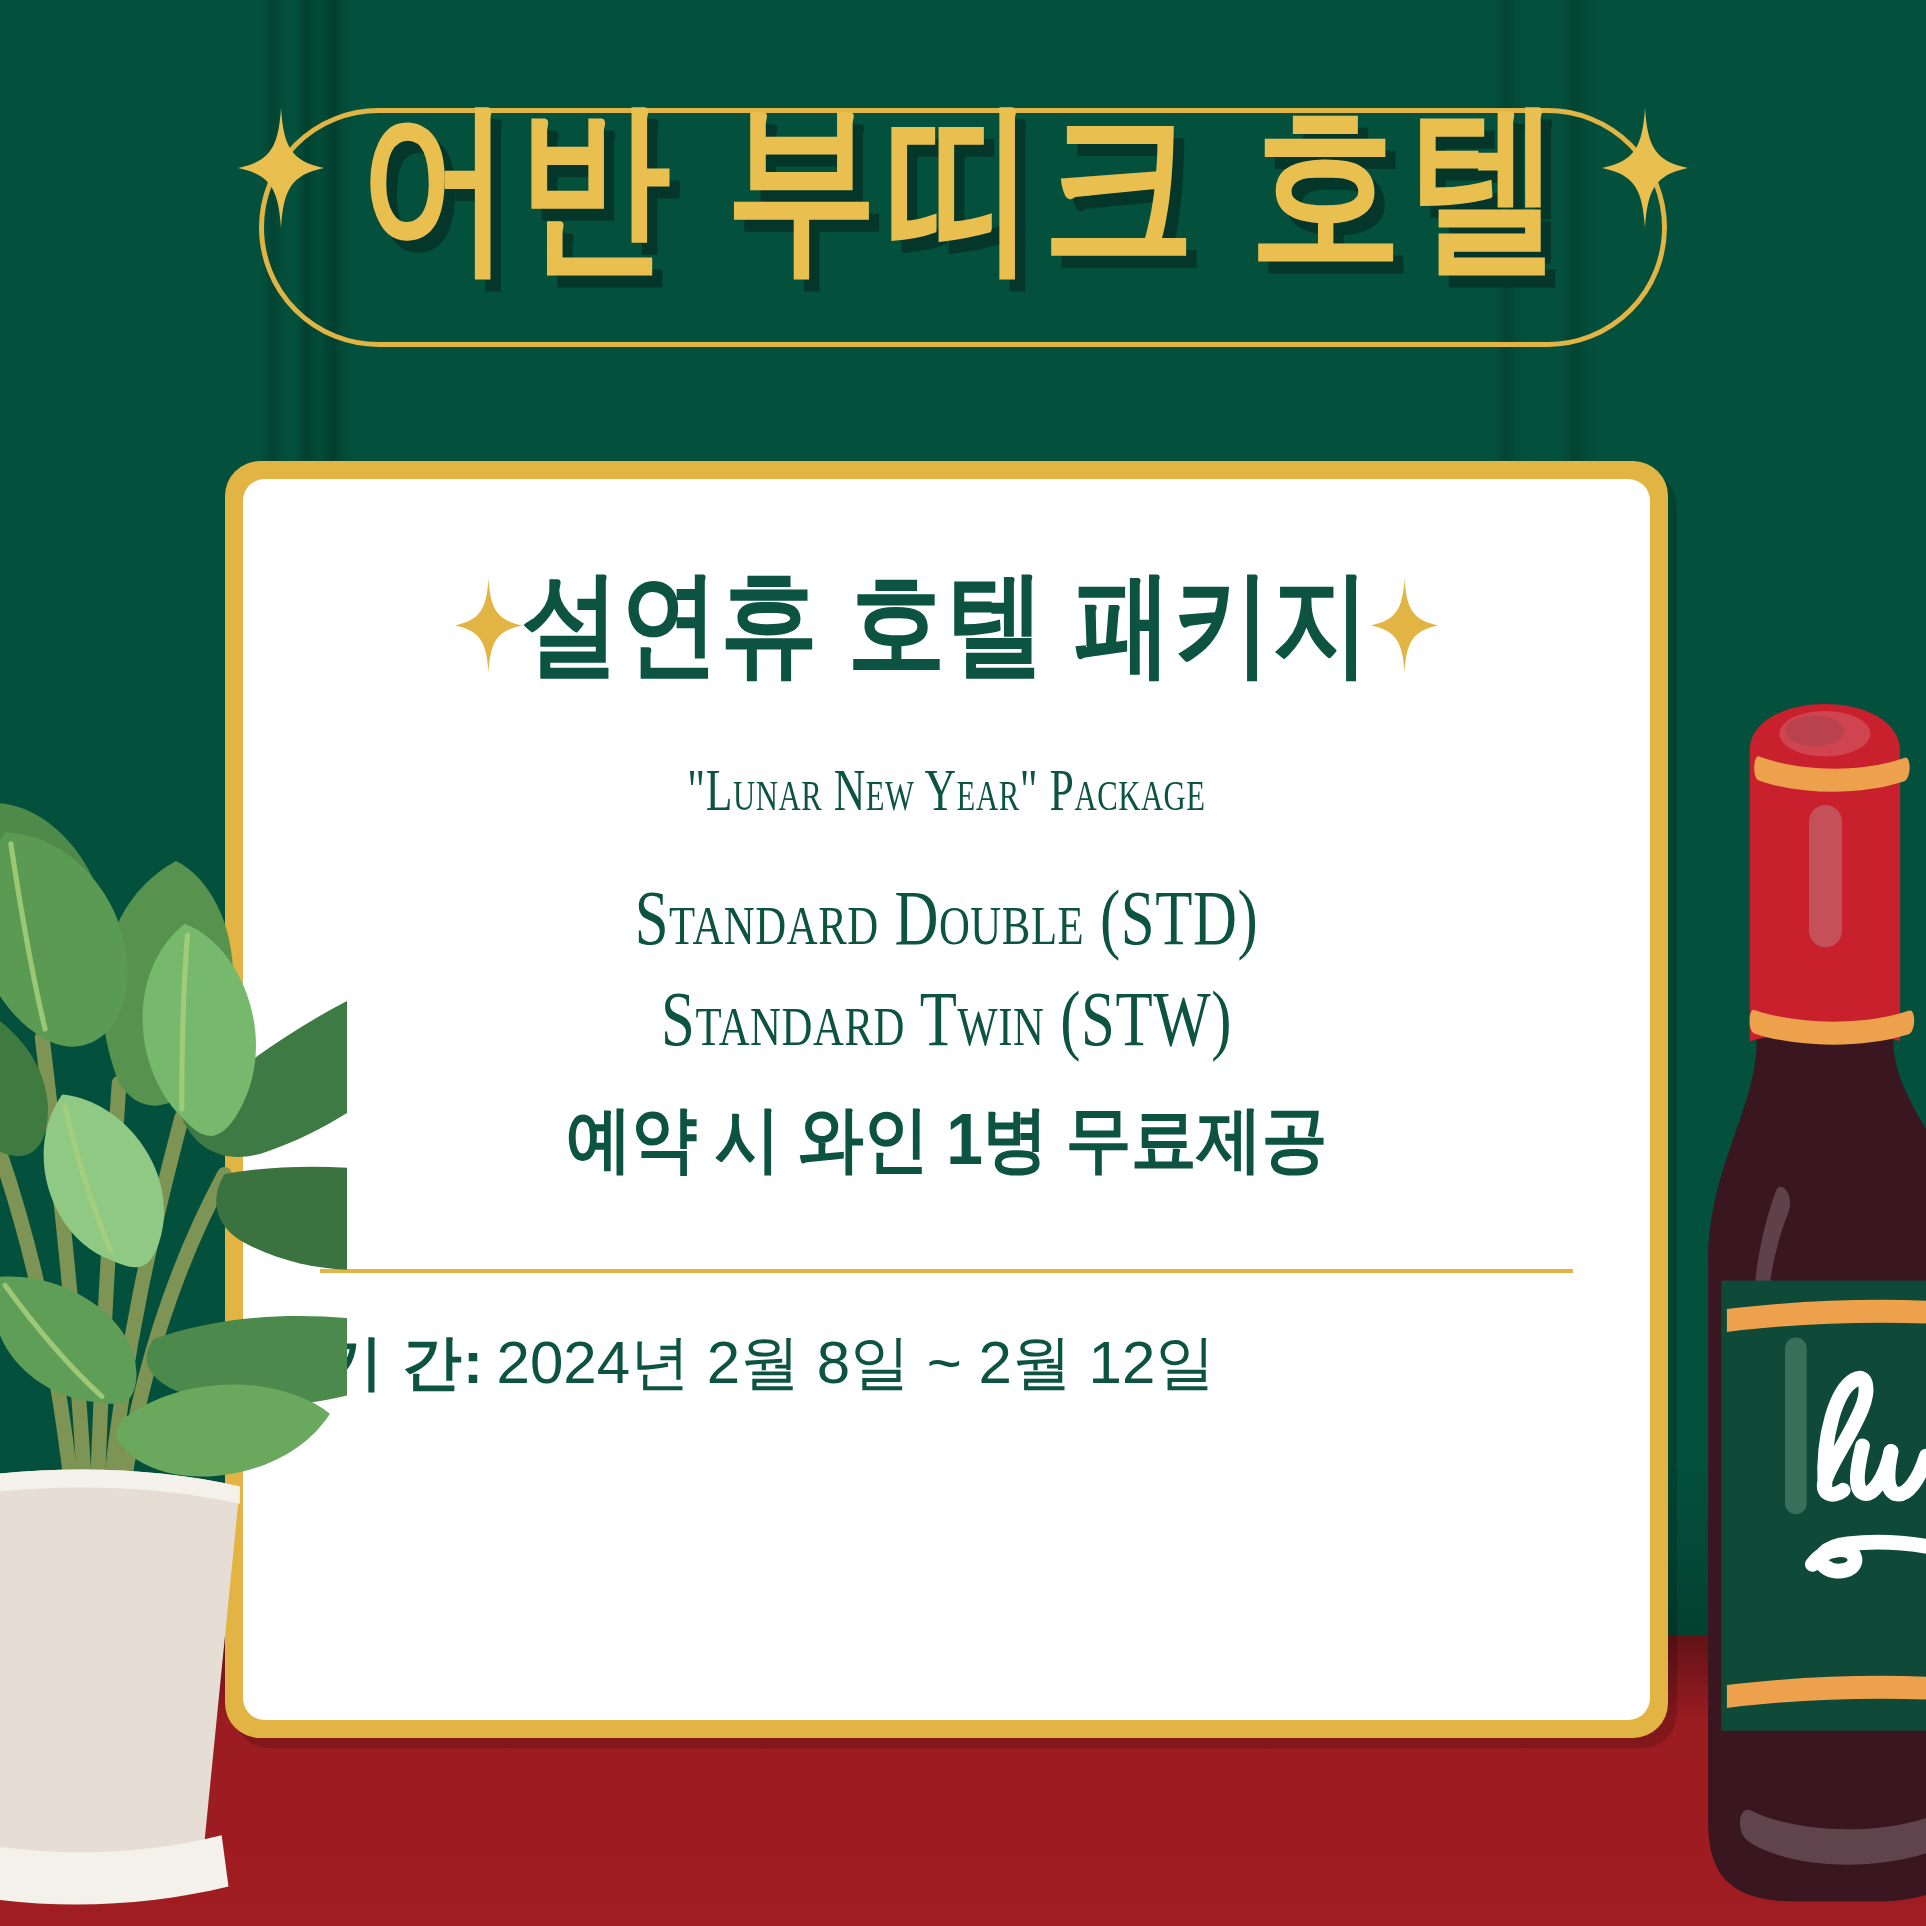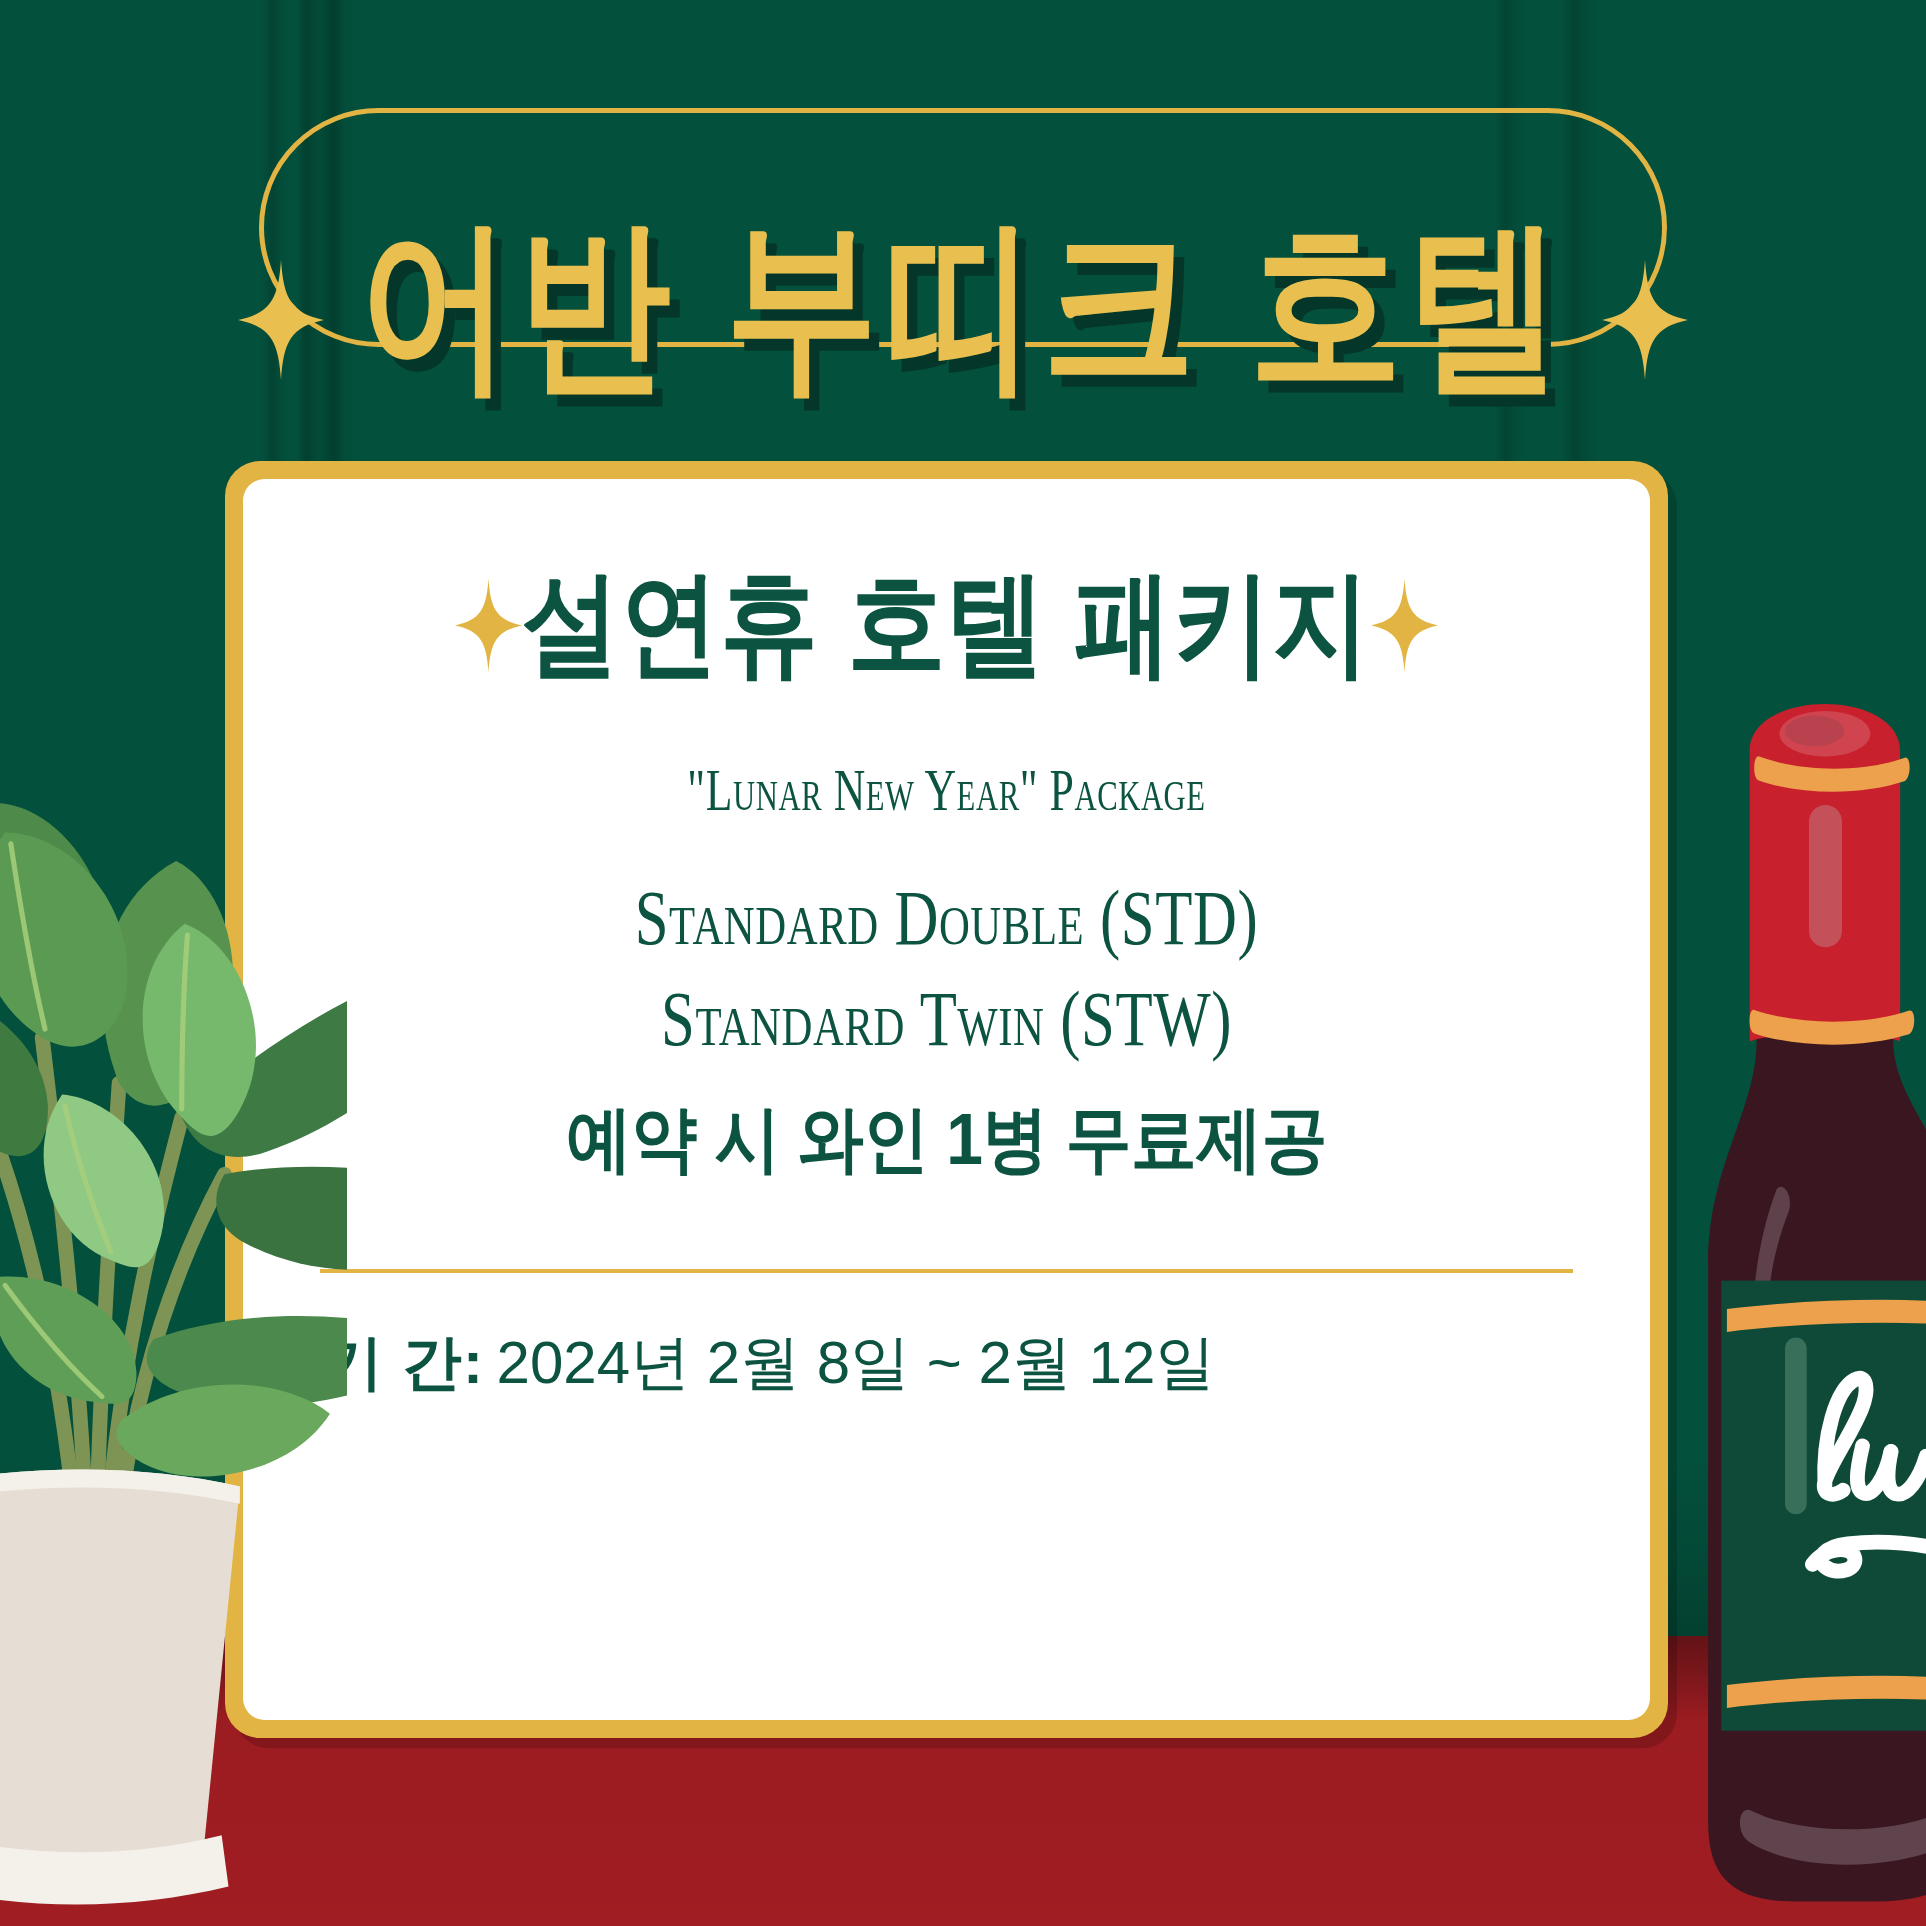--- a/index.html
+++ b/index.html
@@ -55,21 +55,21 @@
     background:linear-gradient(180deg, rgba(0,0,0,.30) 0%, rgba(0,0,0,0) 100%);
   }
 
   
   .header-frame{
     position:absolute;left:259px;top:108px;width:1408px;height:239px;
     border:5.1px solid #e2b443;border-radius:120px;
   }
   .header-title{
     position:absolute;left:0;right:0;top:108px;height:272px;
-    display:flex;align-items:flex-end;justify-content:center;gap:35px;
+    display:flex;align-items:flex-start;justify-content:center;gap:35px;
   }
   .hdr-text{
     position:relative;
     font-size:153px;line-height:1;font-weight:700;
     color:#e9bf4f;
     letter-spacing:5.7px;
     text-shadow:10.3px 10.3px 0 #04372a;
     white-space:nowrap;
     transform:scaleY(1.22);
   }

